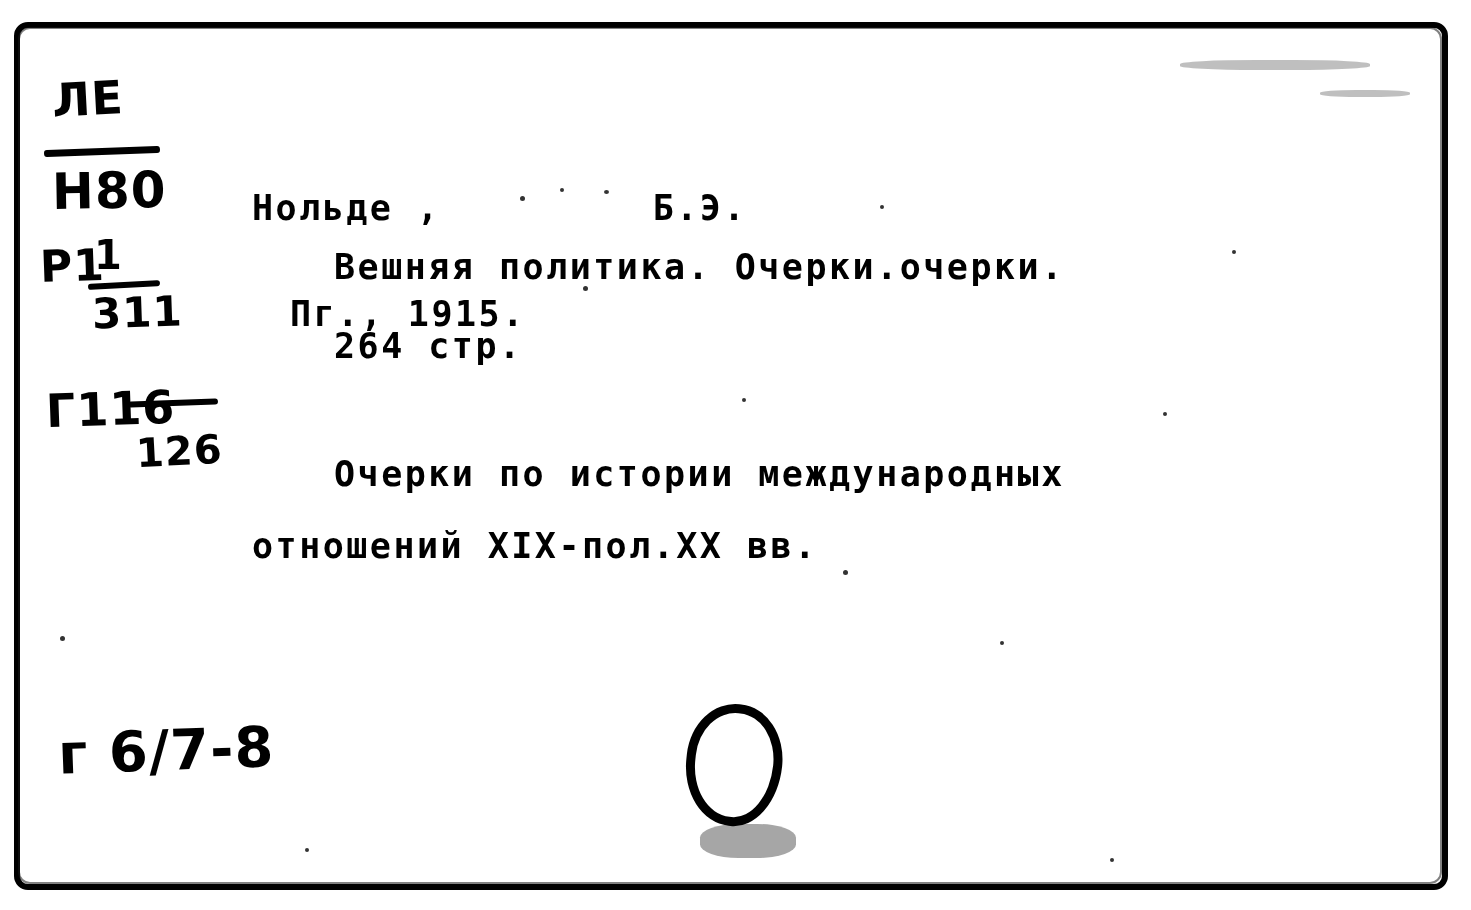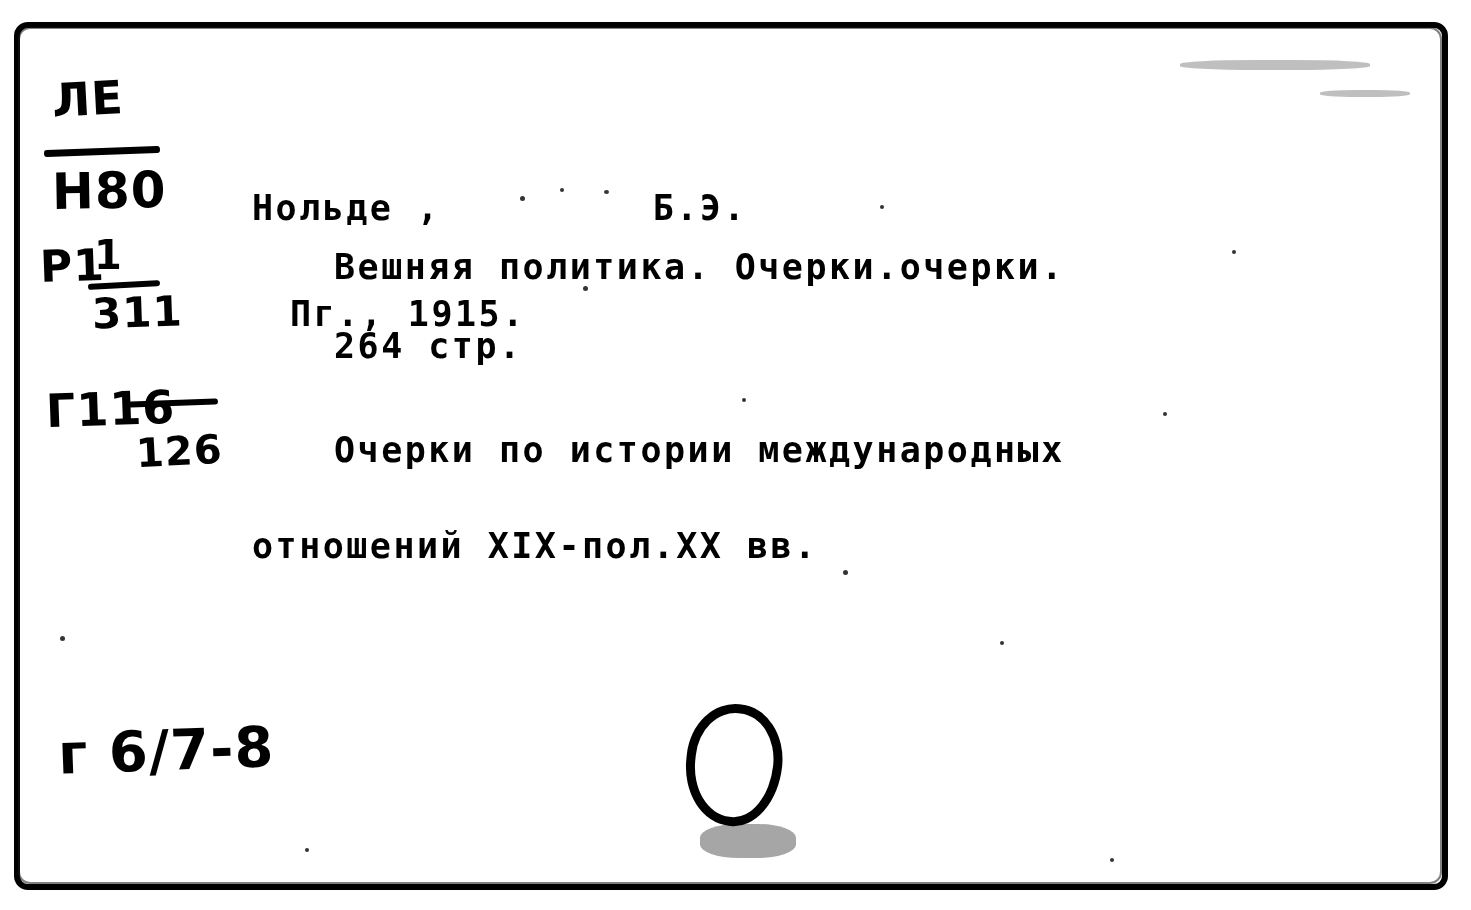--- a/index.html
+++ b/index.html
@@ -141,21 +141,21 @@
     font-size: 35px;
     font-weight: 700;
     letter-spacing: 2.5px;
     white-space: pre;
     line-height: 1.28;
   }
   #t-author   { left: 252px; top: 186px; }
   #t-title    { left: 334px; top: 245px; }
   #t-imprint  { left: 258px; top: 292px; margin-left: 32px; }
   #t-pages    { left: 334px; top: 324px; }
-  #t-note1    { left: 334px; top: 428px; }
+  #t-note1    { left: 334px; top: 452px; }
   #t-note2    { left: 252px; top: 492px; margin-top: 32px; }
 
   
   .speck {
     position: absolute;
     background: #000;
     border-radius: 50%;
     opacity: .8;
   }
   .smudge {

